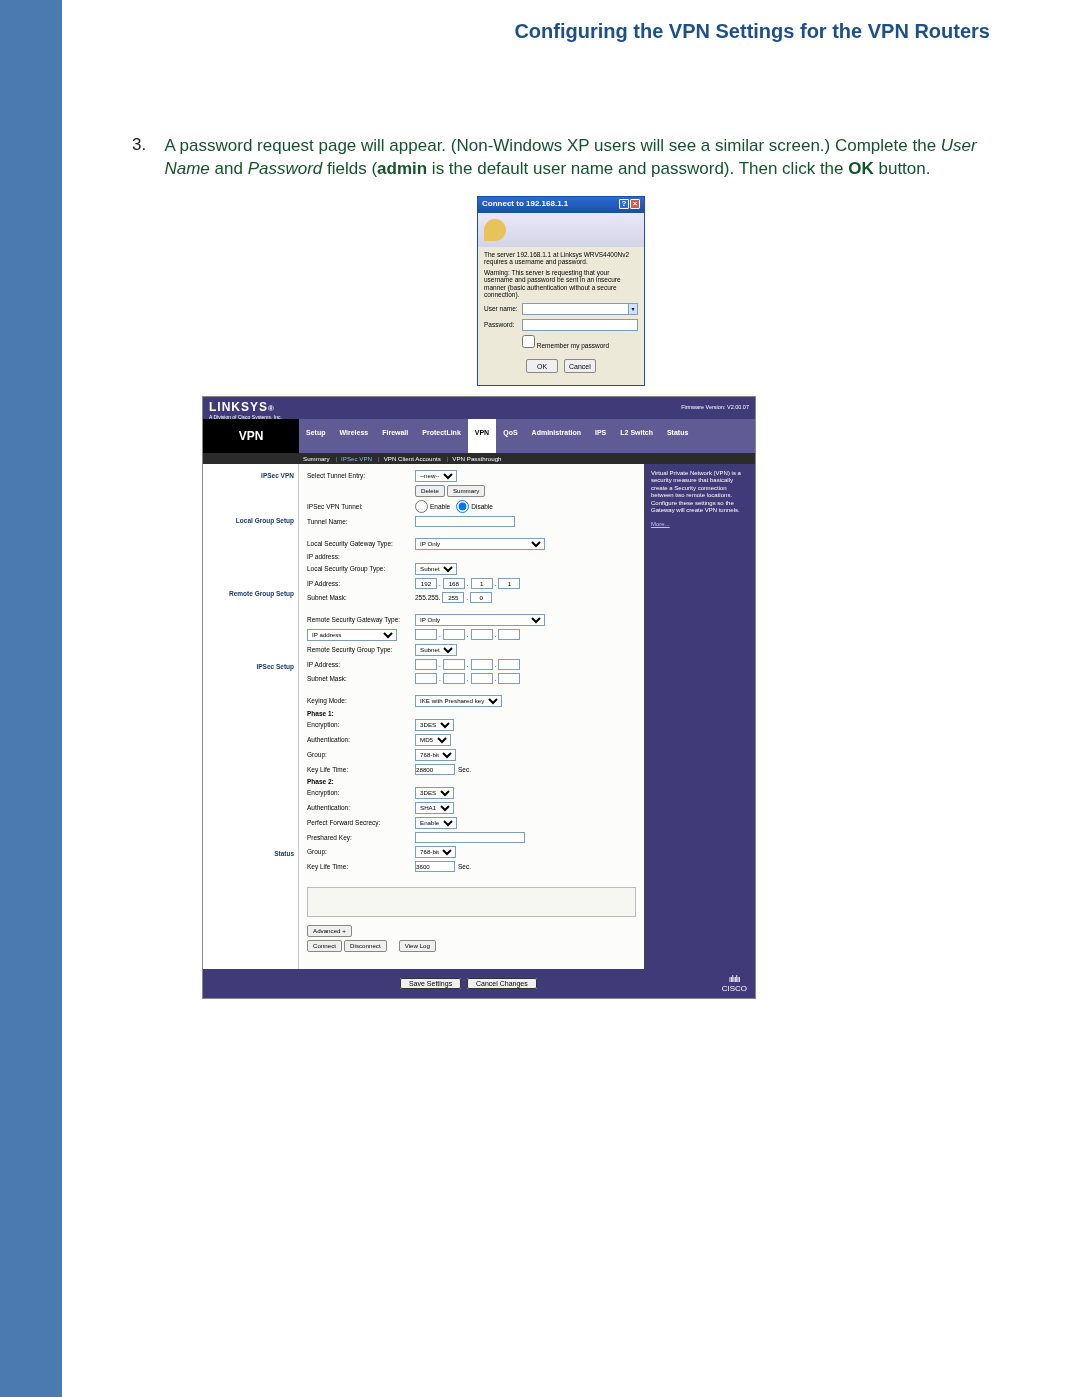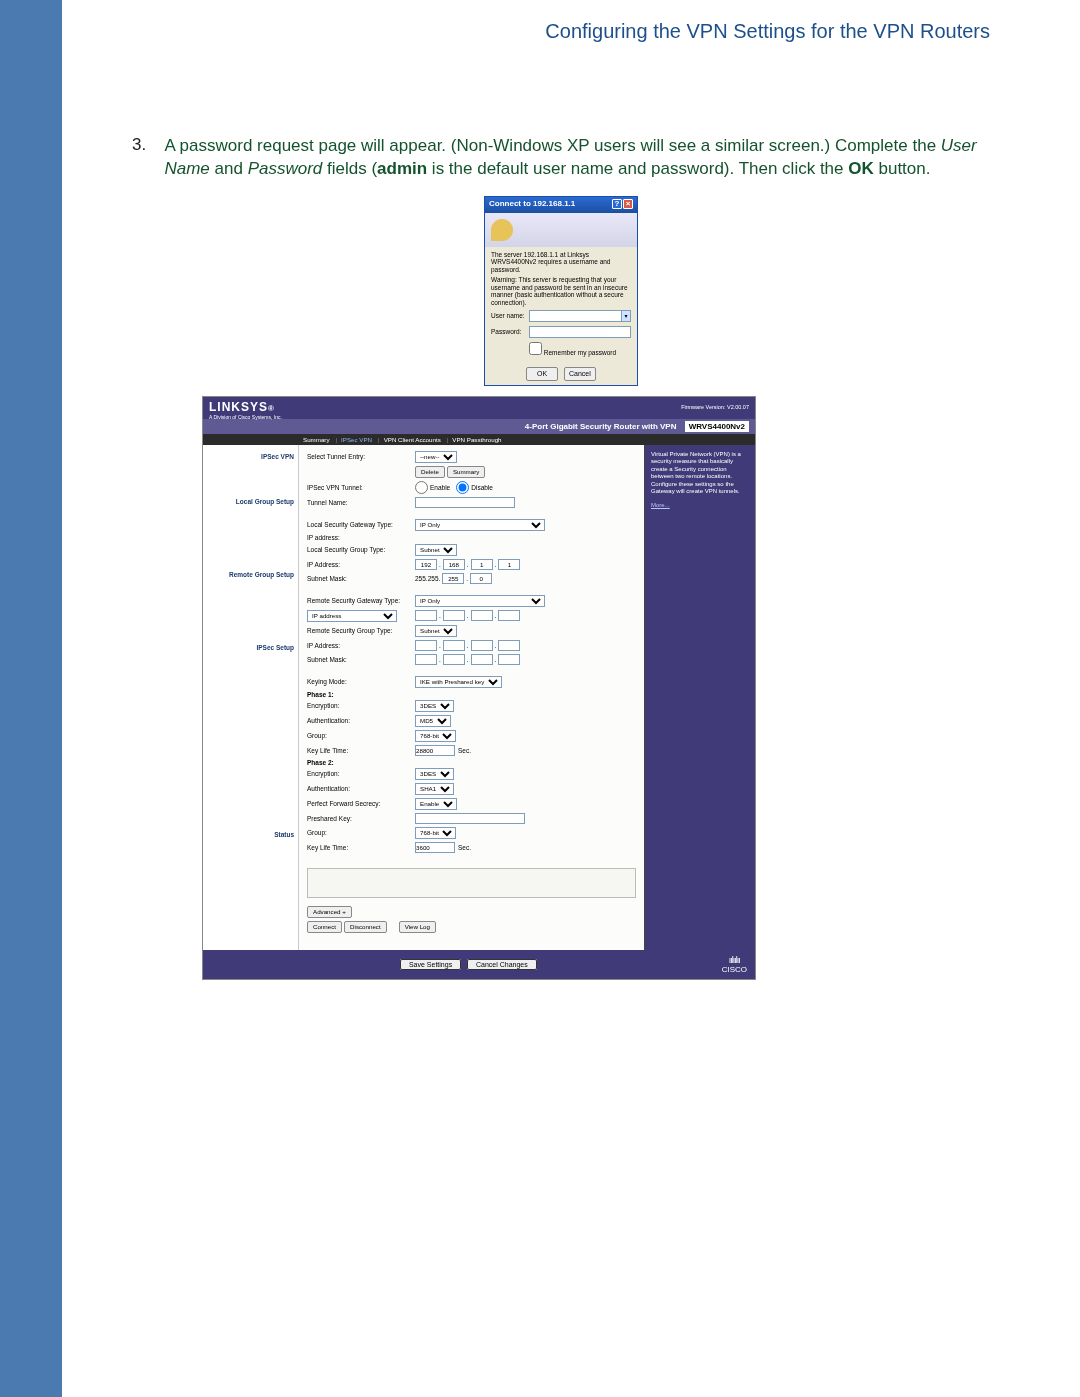--- a/index.html
+++ b/index.html
@@ -1,28 +1,28 @@
 <!DOCTYPE html>
 <html><head>
 <meta charset="utf-8">
 <style>
   * { box-sizing: border-box; margin: 0; padding: 0; }
   body { font-family: "Segoe UI", Arial, sans-serif; background: #fff; width: 1080px; }
   .page { position: relative; width: 1080px; height: 1397px; background: #fff; }
   .left-bar { position: absolute; left: 0; top: 0; width: 62px; height: 1397px; background: #4a7ab0; }
-  .header { position: absolute; left: 62px; right: 90px; top: 20px; height: 40px; text-align: right; color: #1d4f8b; font-weight: normal; font-size: 20px; }
+  .header { position: absolute; left: 62px; right: 90px; top: 20px; height: 40px; text-align: right; color: #1d4f8b; font-weight: bold; font-size: 20px; }
   .header .left { float: left; }
   .content { position: absolute; left: 132px; top: 135px; width: 858px; }
   .step-num { display: inline-block; width: 28px; vertical-align: top; font-size: 17px; color: #222; }
   .step-text { display: inline-block; width: 820px; vertical-align: top; font-size: 17px; color: #14532d; line-height: 1.35; }
   .step-text i { font-style: italic; }
   .step-text b { font-weight: bold; }
 
   
-  .xpdlg { width: 154px; height: 190px; margin: 15px auto 0; border: 1px solid #1b4fa7; background: #ece9d8; font-family: Tahoma, sans-serif; font-size: 7px; color: #000; position: relative; }
+  .xpdlg { width: 168px; height: 190px; margin: 15px auto 0; border: 1px solid #1b4fa7; background: #ece9d8; font-family: Tahoma, sans-serif; font-size: 7px; color: #000; position: relative; }
   .xpdlg .title { height: 16px; background: linear-gradient(#2a6ad4,#1b4fa0); color: #fff; font-size: 8px; padding: 2px 4px; font-weight: bold; }
   .xpdlg .title .ctrl { float: right; width: 10px; height: 10px; background: #d85a45; border: 1px solid #fff; border-radius: 1px; margin-left: 1px; text-align:center; line-height:8px; color:#fff;}
   .xpdlg .title .ctrl.help { background: #2a6ad4; }
   .xpdlg .keys { height: 34px; background: linear-gradient(#e8e8f8,#d4d4e8); display:flex; align-items:center; padding-left:6px; }
   .xpdlg .keys .keyicon { width:22px; height:22px; background:#e8c35a; border-radius:50% 50% 50% 0; position:relative; }
   .xpdlg .body { padding: 4px 6px; font-size: 6.5px; line-height: 1.15; }
   .xpdlg .formrow { margin-top: 4px; display:flex; align-items:center; }
   .xpdlg .formrow label { width: 38px; }
   .xpdlg .formrow input[type=text] { flex:1; height: 12px; border: 1px solid #7f9db9; font-size:6.5px; padding:0 1px; background:#fff; }
   .xpdlg .formrow .arrow { width:10px; height:12px; border:1px solid #7f9db9; background:#cde3ff; margin-left:-1px; text-align:center; font-size:6px; line-height:10px; }
@@ -126,23 +126,34 @@
 
 
     <div class="router">
       <div class="topbar">
         <div class="brand">
           <span>LINKSYS</span><span style="font-size:8px">®</span>
           <span class="sub">A Division of Cisco Systems, Inc.</span>
         </div>
         <div class="fw">Firmware Version: V2.00.07</div>
       </div>
-      <div class="titlebar">
-        <span>4-Port Gigabit Security Router with VPN</span>
-        <span class="model">WRVS4400Nv2</span>
+      <div class="navrow">
+        <div class="logo">VPN</div>
+        <div class="tabs" id="tabs">
+            <div class="tab">Setup</div>
+            <div class="tab">Wireless</div>
+            <div class="tab">Firewall</div>
+            <div class="tab">ProtectLink</div>
+            <div class="tab active">VPN</div>
+            <div class="tab">QoS</div>
+            <div class="tab">Administration</div>
+            <div class="tab">IPS</div>
+            <div class="tab">L2 Switch</div>
+            <div class="tab">Status</div>
+          </div>
       </div>
       <div class="subtabs" id="subtabs"><span>Summary</span><span class="sep">|</span><span class="active">IPSec VPN</span><span class="sep">|</span><span>VPN Client Accounts</span><span class="sep">|</span><span>VPN Passthrough</span></div>
 
       <div class="bodyrow">
         <div class="sidebar">
           <div class="seclabel first">IPSec VPN</div>
           <div class="seclabel lg">Local Group Setup</div>
           <div class="seclabel lg">Remote Group Setup</div>
           <div class="seclabel" style="margin-bottom:172px">IPSec Setup</div>
           <div class="seclabel" style="margin-bottom:60px">Status</div>

